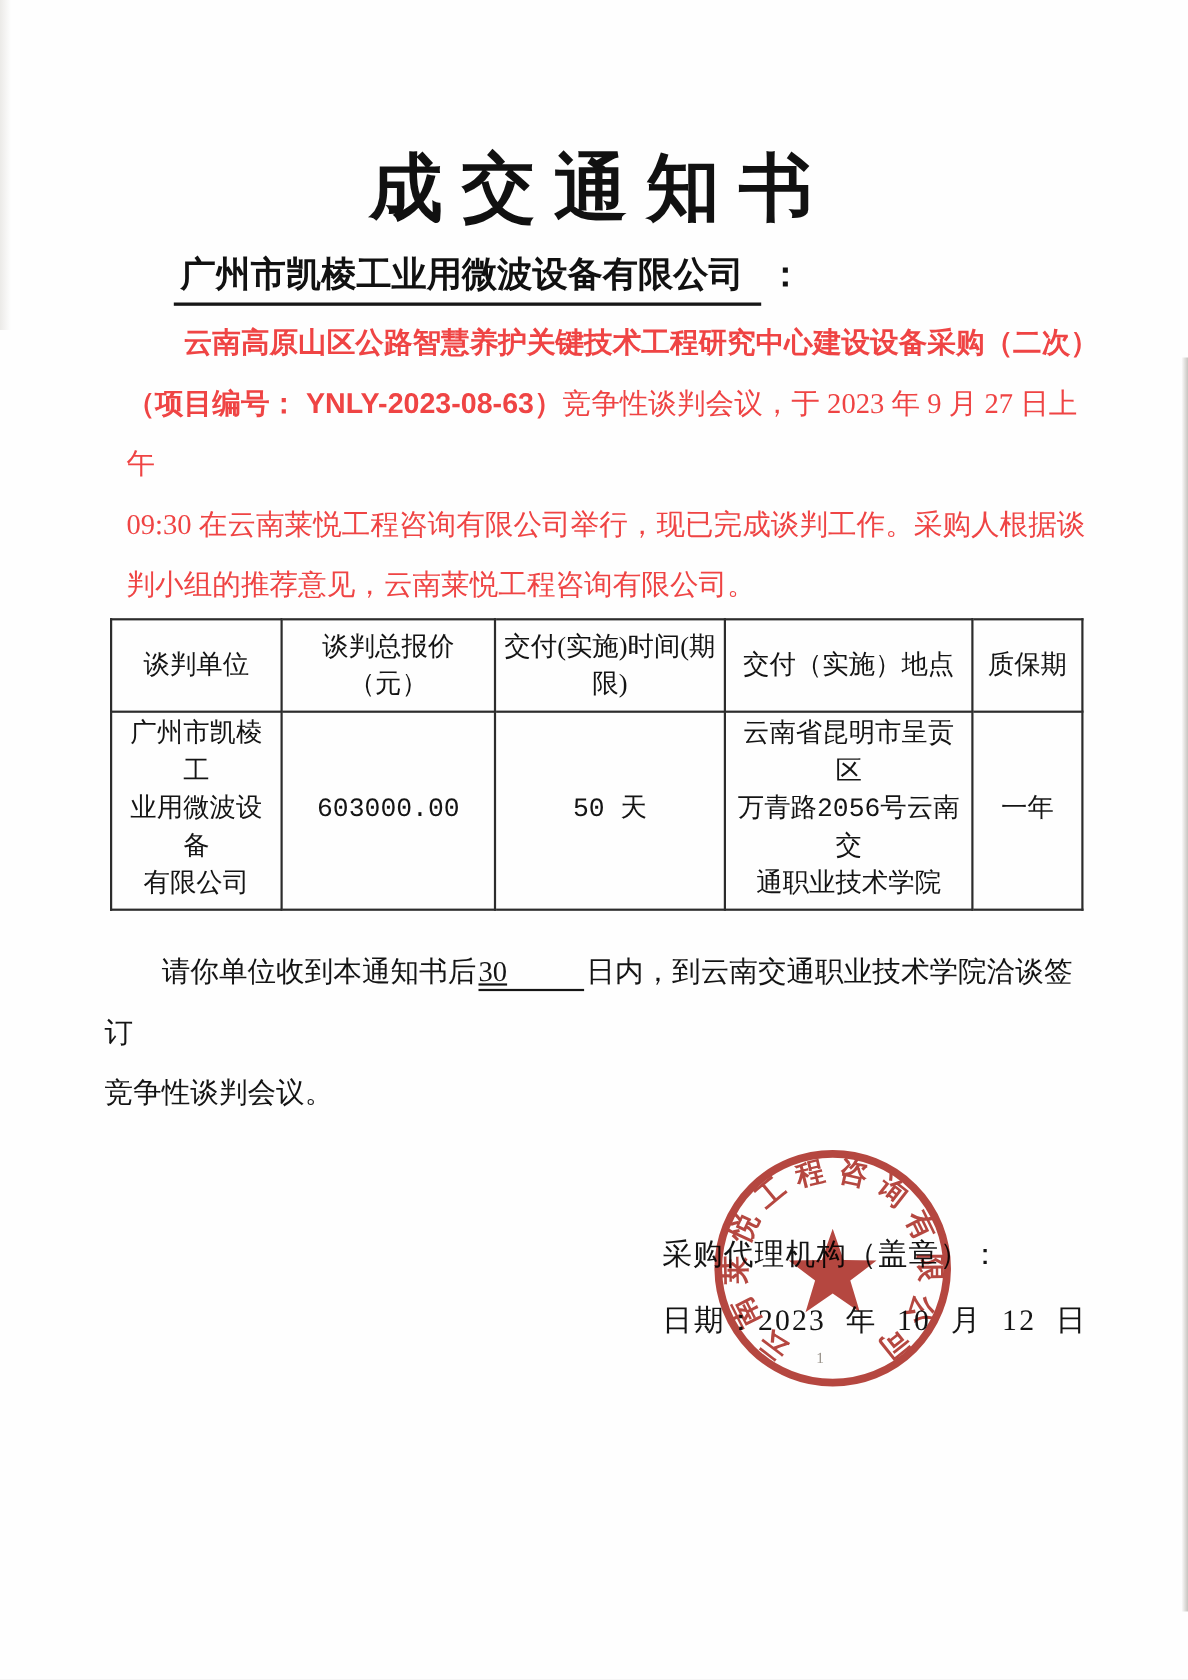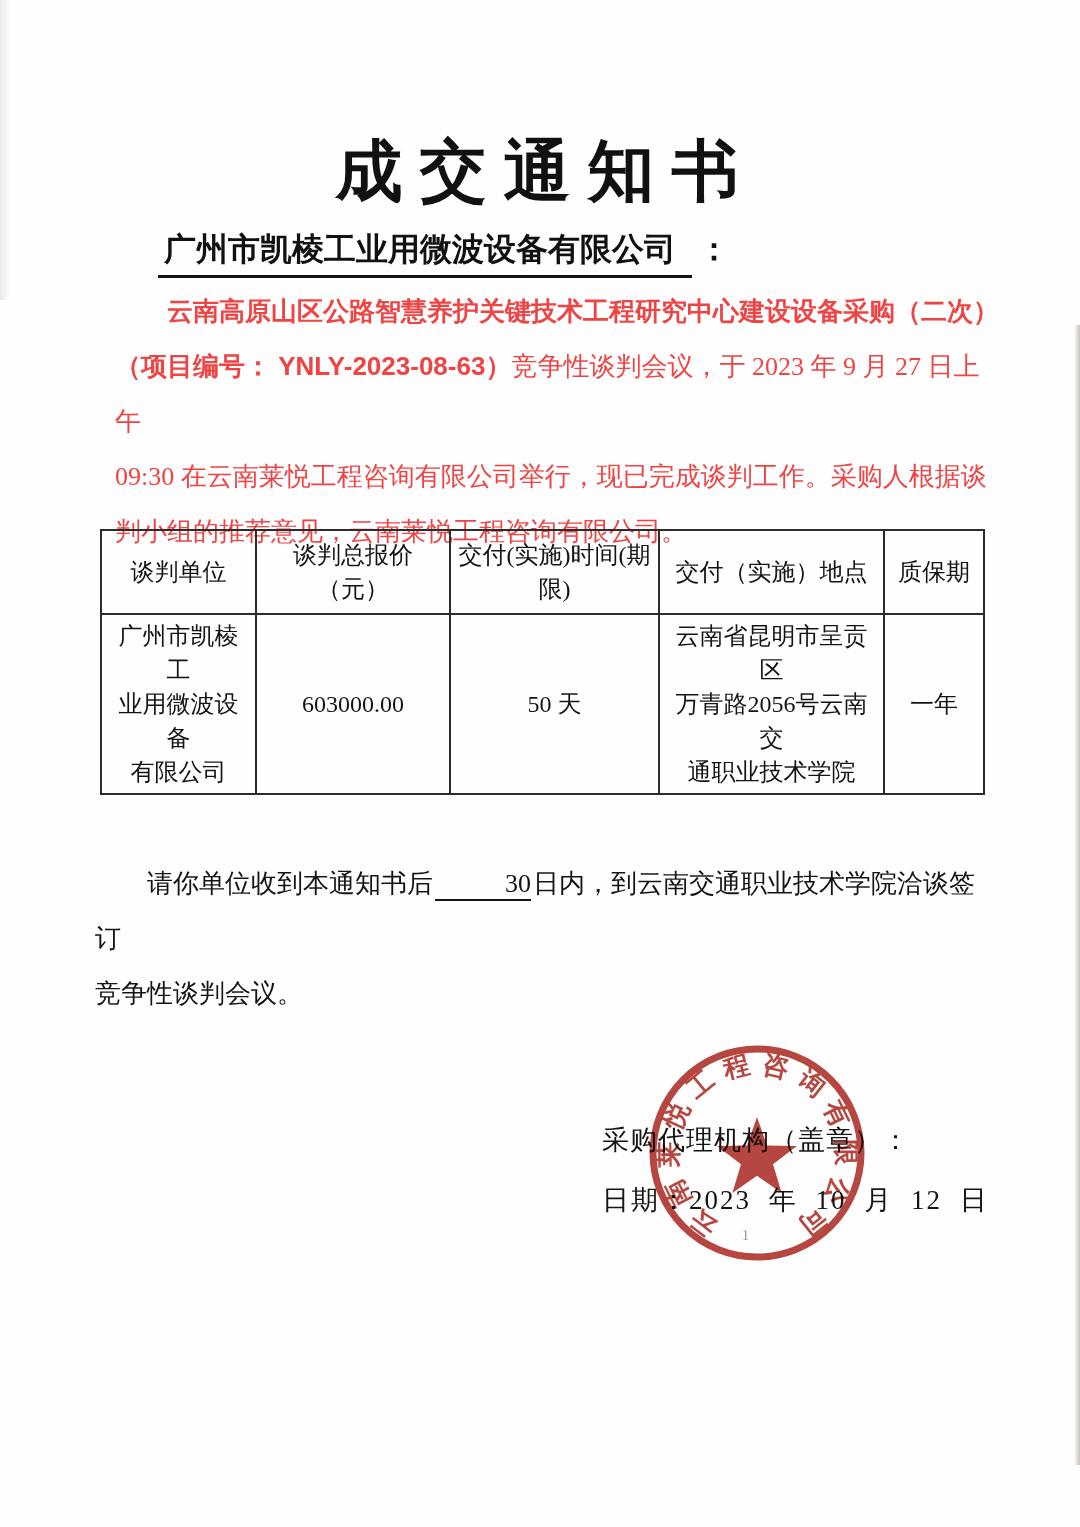--- a/index.html
+++ b/index.html
@@ -65,55 +65,56 @@
     font-weight: bold;
     text-indent: 52px;
   }
   .para1 .bold-seg {
     font-family: "Liberation Sans", sans-serif;
     font-weight: bold;
   }
 
   table.award {
     position: absolute;
-    top: 529px; left: 100px;
+    top: 562px; left: 100px;
     border-collapse: collapse;
     table-layout: fixed;
     font-size: 24px;
     color: #141414;
     border-radius: 19px;
   }
   table.award th, table.award td {
     border: 2px solid #2c2c2c;
     text-align: center;
     vertical-align: middle;
     font-weight: normal;
     white-space: pre-line;
     line-height: 34px;
     padding: 4px 6px;
   }
   table.award thead tr { height: 84px; }
-  table.award tbody tr { height: 152px; }
+  table.award tbody tr { height: 152px; font-family: Liberation Mono, monospace; }
 
   .note {
     position: absolute;
     top: 856px; left: 95px; width: 888px;
     font-size: 26px;
     line-height: 55px;
     color: #141414;
   }
   .note .n1 { text-indent: 52px; }
   .note .blank {
     display: inline-block;
     min-width: 96px;
-    text-align: right;
+    text-align: left;
     border-bottom: 2.5px solid #161616;
     text-indent: 0;
     margin: 0 2px;
     line-height: 30px;
+    text-decoration: underline;
   }
 
   .sign-block {
     position: absolute;
     top: 1122px; left: 602px;
     font-size: 27px;
     color: #141414;
   }
   .sign-block .agency { letter-spacing: 1px; }
   .sign-block .date { margin-top: 24px; word-spacing: 9px; letter-spacing: 2px; }

